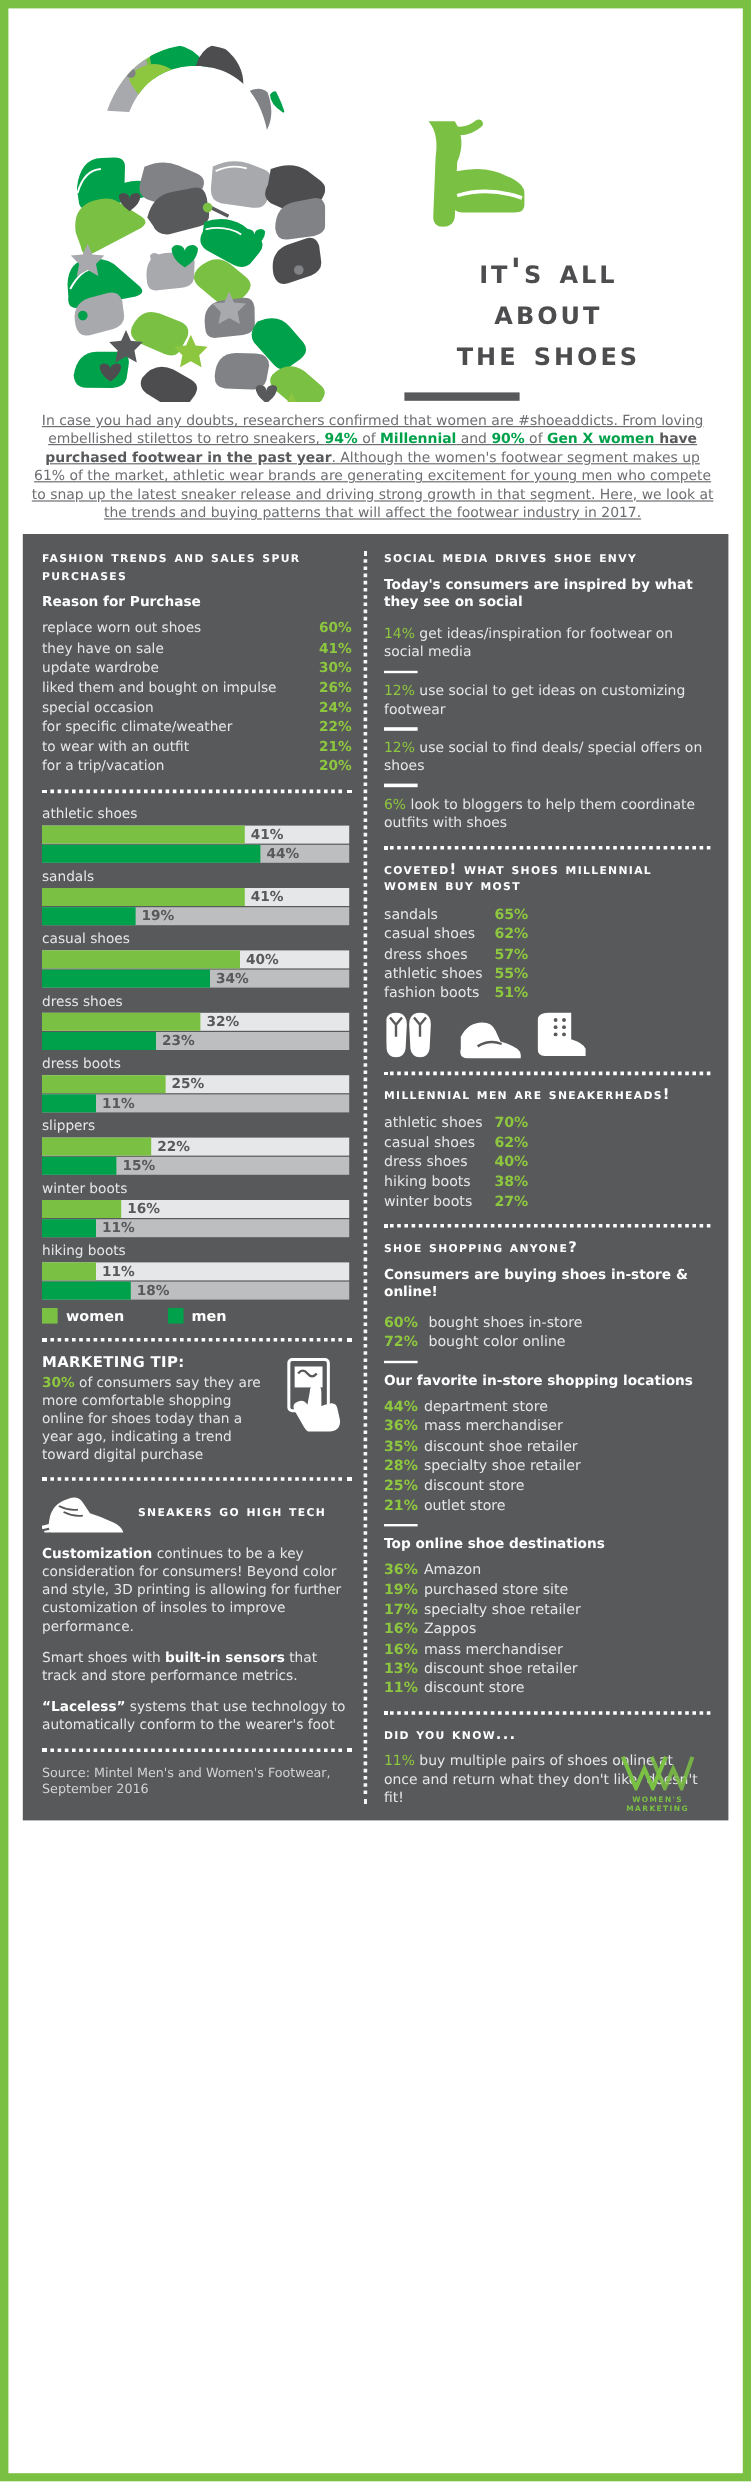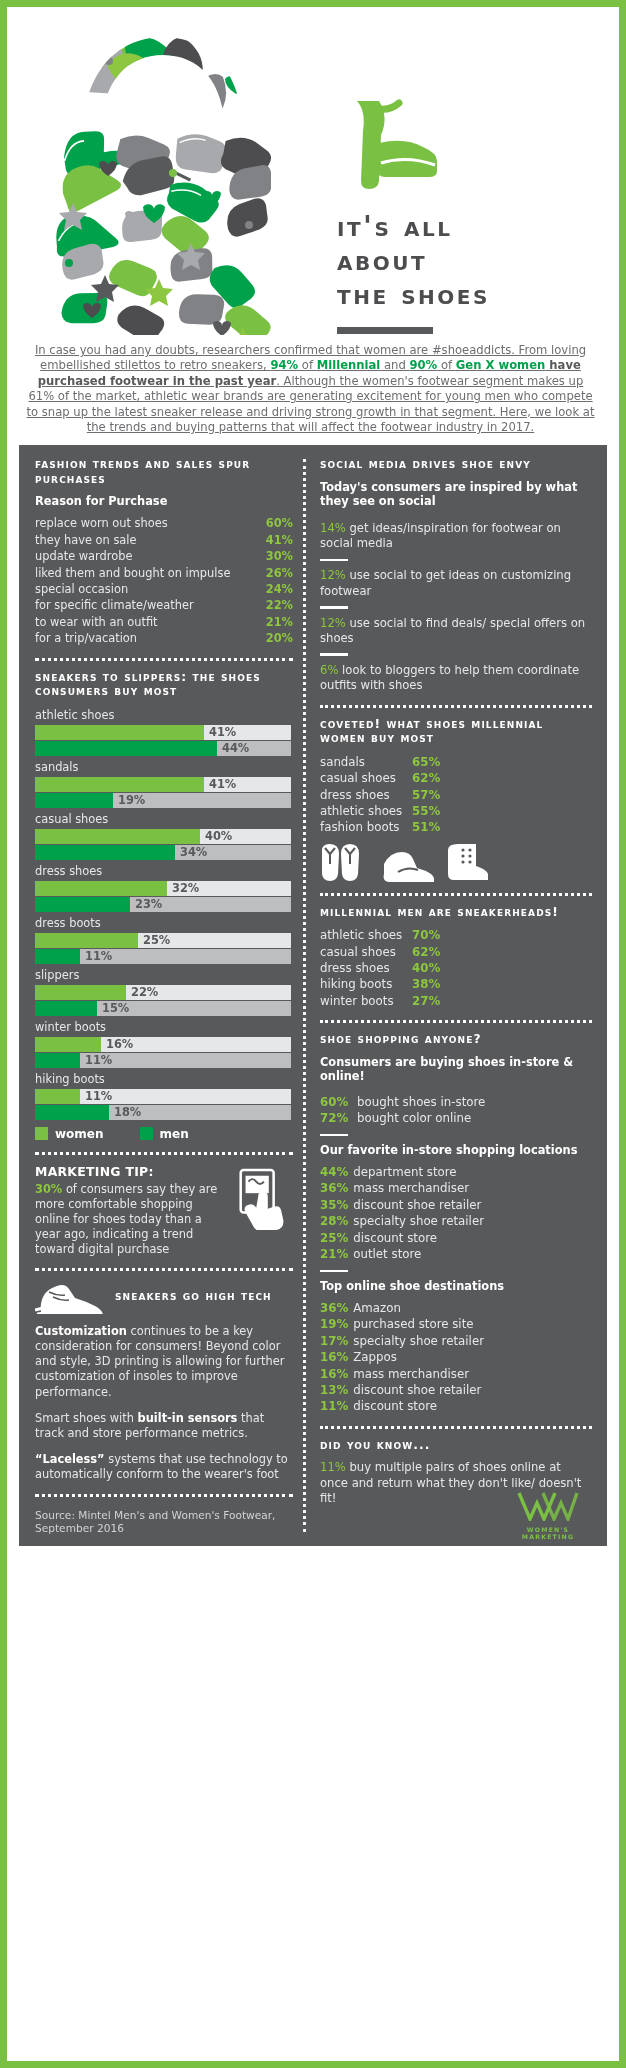--- a/index.html
+++ b/index.html
@@ -14,21 +14,21 @@
     border-left: 7px solid #7ac143;
     border-right: 7px solid #7ac143;
     border-top: 7px solid #7ac143;
     border-bottom: 7px solid #7ac143;
     background: #fff;
     position: relative;
     padding: 0;
   }
 
   
-  .hero { position: relative; height: 330px; }
+  .hero { position: relative; height: 330px; text-align: center; }
   .hero-art { position: absolute; left: 6px; top: 10px; width: 300px; height: 320px; }
   .hero-right { position: absolute; left: 330px; top: 80px; width: 240px; }
   .hero-shoe { width: 110px; height: 110px; display:block; margin-left: 6px;}
   .hero-title {
     color: #4d4d4f; font-weight: bold; letter-spacing: 2.5px;
     font-size: 29px; line-height: 34px; margin-top: 12px;
     font-variant: small-caps; text-transform: lowercase;
   }
   .hero-title span { display:block; }
   .hero-rule { width: 96px; height: 7px; background: #58595b; margin-top: 16px; }
@@ -340,21 +340,20 @@
             <span class="val">21%</span>
           </div>
         <div class="rrow">
             <span>for a trip/vacation</span>
             <span class="val">20%</span>
           </div>
       </div>
 
       <div class="dots"></div>
 
-      <h2 class="sec">Sneakers to Slippers: The Shoes Consumers Buy Most</h2>
 
       <div id="barchart">
           <div class="bargroup">
             <div class="bar-label">athletic shoes</div>
             <div class="bartrack">
               <div class="barfill" style="width: 169px;"></div>
               <div class="barnum" style="left: 169px;">41%</div>
             </div>
             <div class="bartrack men">
               <div class="barfill" style="width: 182px;"></div>

